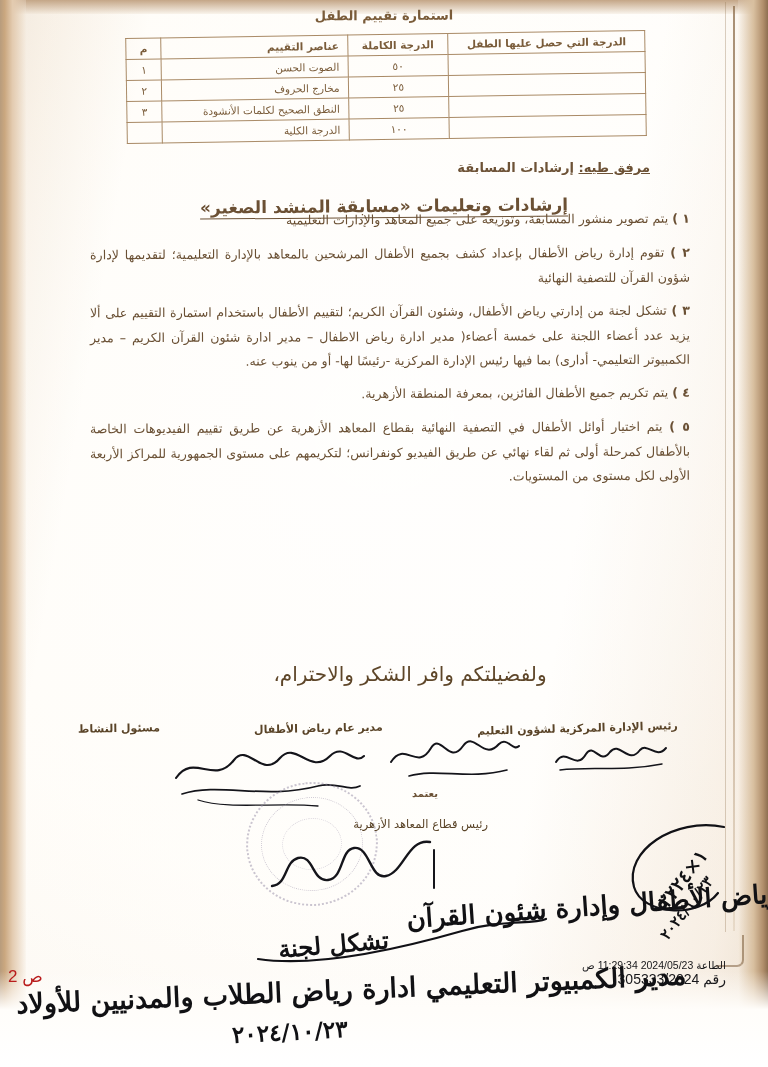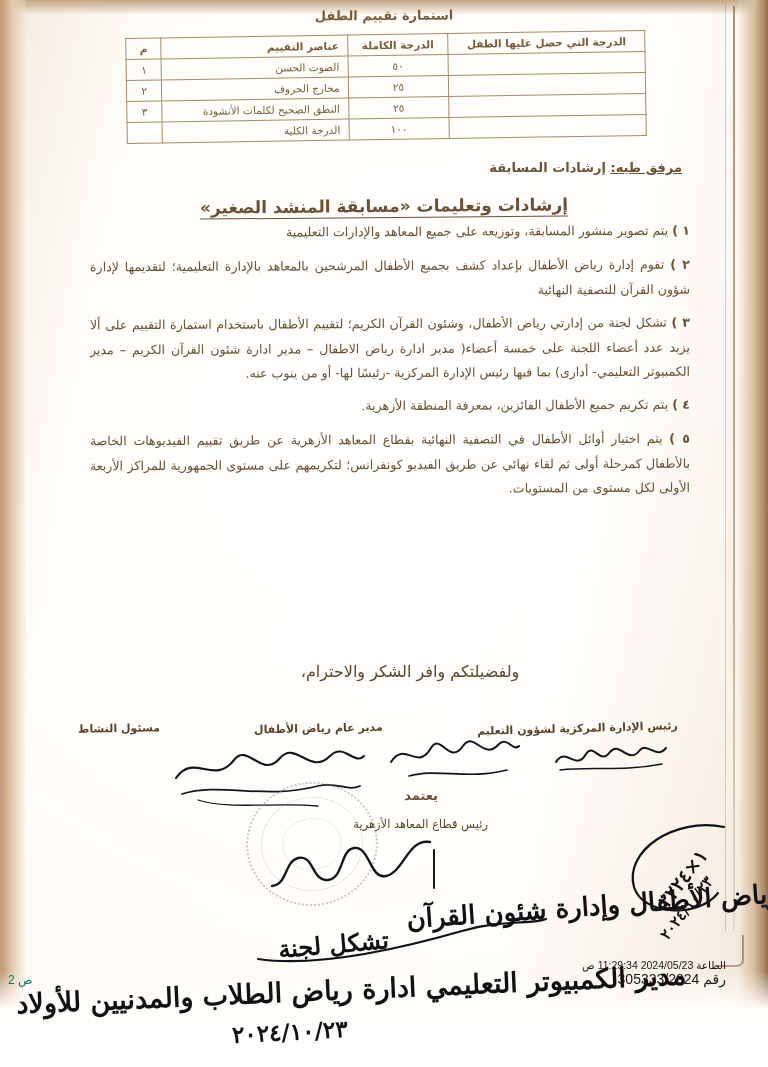--- a/index.html
+++ b/index.html
@@ -94,21 +94,21 @@
   .col-full { width: 95px; }
   .col-got { width: 200px; }
 
   
   .attach-note {
     position: absolute;
     top: 160px;
     right: 0px;
     width: 768px;
     text-align: right;
-    padding-right: 86px;
+    padding-right: 118px;
     box-sizing: border-box;
     font-size: 13px;
     font-weight: bold;
     color: #6d5236;
   }
   .attach-note .u { text-decoration: underline; }
 
   
   .instr-title {
     position: absolute;
@@ -117,21 +117,21 @@
     font-size: 17px;
     font-weight: bold;
     color: #6b5034;
     transform: rotate(-0.5deg);
   }
   .instr-title .u { border-bottom: 1.5px solid #6b5034; padding-bottom: 1px; }
 
   
   .doc-body {
     position: absolute;
-    top: 220px;
+    top: 208px;
     right: 78px;
     width: 600px;
     color: #6a5034;
     font-size: 12.6px;
     line-height: 1.95;
     text-align: justify;
     text-justify: inter-word;
   }
   .li {
     display: block;
@@ -139,21 +139,21 @@
     transform: rotate(-0.25deg);
   }
   .li .num { font-weight: bold; }
 
   .closing {
     position: absolute;
     top: 662px;
     right: 0;
     width: 768px;
     text-align: center;
-    font-size: 16px;
+    font-size: 20px;
     color: #5e4629;
     padding-left: 52px;
     box-sizing: border-box;
   }
 
   
   .sig-row {
     position: absolute;
     top: 722px;
     right: 90px;
@@ -169,21 +169,21 @@
   .sig-col.b { transform: rotate(-1.2deg); }
   .sig-col.c { transform: rotate(-1.6deg); }
 
   
   .scribble { position: absolute; pointer-events: none; }
 
   
   .approve-word {
     position: absolute;
     top: 788px; right: 330px;
-    font-size: 13px; font-weight: bold; color: #6a5034;
+    font-size: 10px; font-weight: bold; color: #6a5034;
   }
   .approve-title {
     position: absolute;
     top: 817px; right: 280px;
     font-size: 11.5px; font-weight: normal; color: #5a4428;
     white-space: nowrap;
   }
   .stamp {
     position: absolute;
     top: 782px; right: 390px;
@@ -222,22 +222,22 @@
     right: 42px;
     font-size: 14px;
     color: #17171a;
     font-family: "Liberation Sans", sans-serif;
     white-space: nowrap;
   }
   .footer-page {
     position: absolute;
     bottom: 80px;
     left: 8px;
-    font-size: 12px;
-    color: #0f766e;
+    font-size: 17px;
+    color: #b91c1c;
     font-family: "Liberation Sans", sans-serif;
   }
 
   
   .hand {
     position: absolute;
     font-family: "DejaVu Serif", serif;
     color: #111114;
     white-space: nowrap;
     font-weight: bold;

